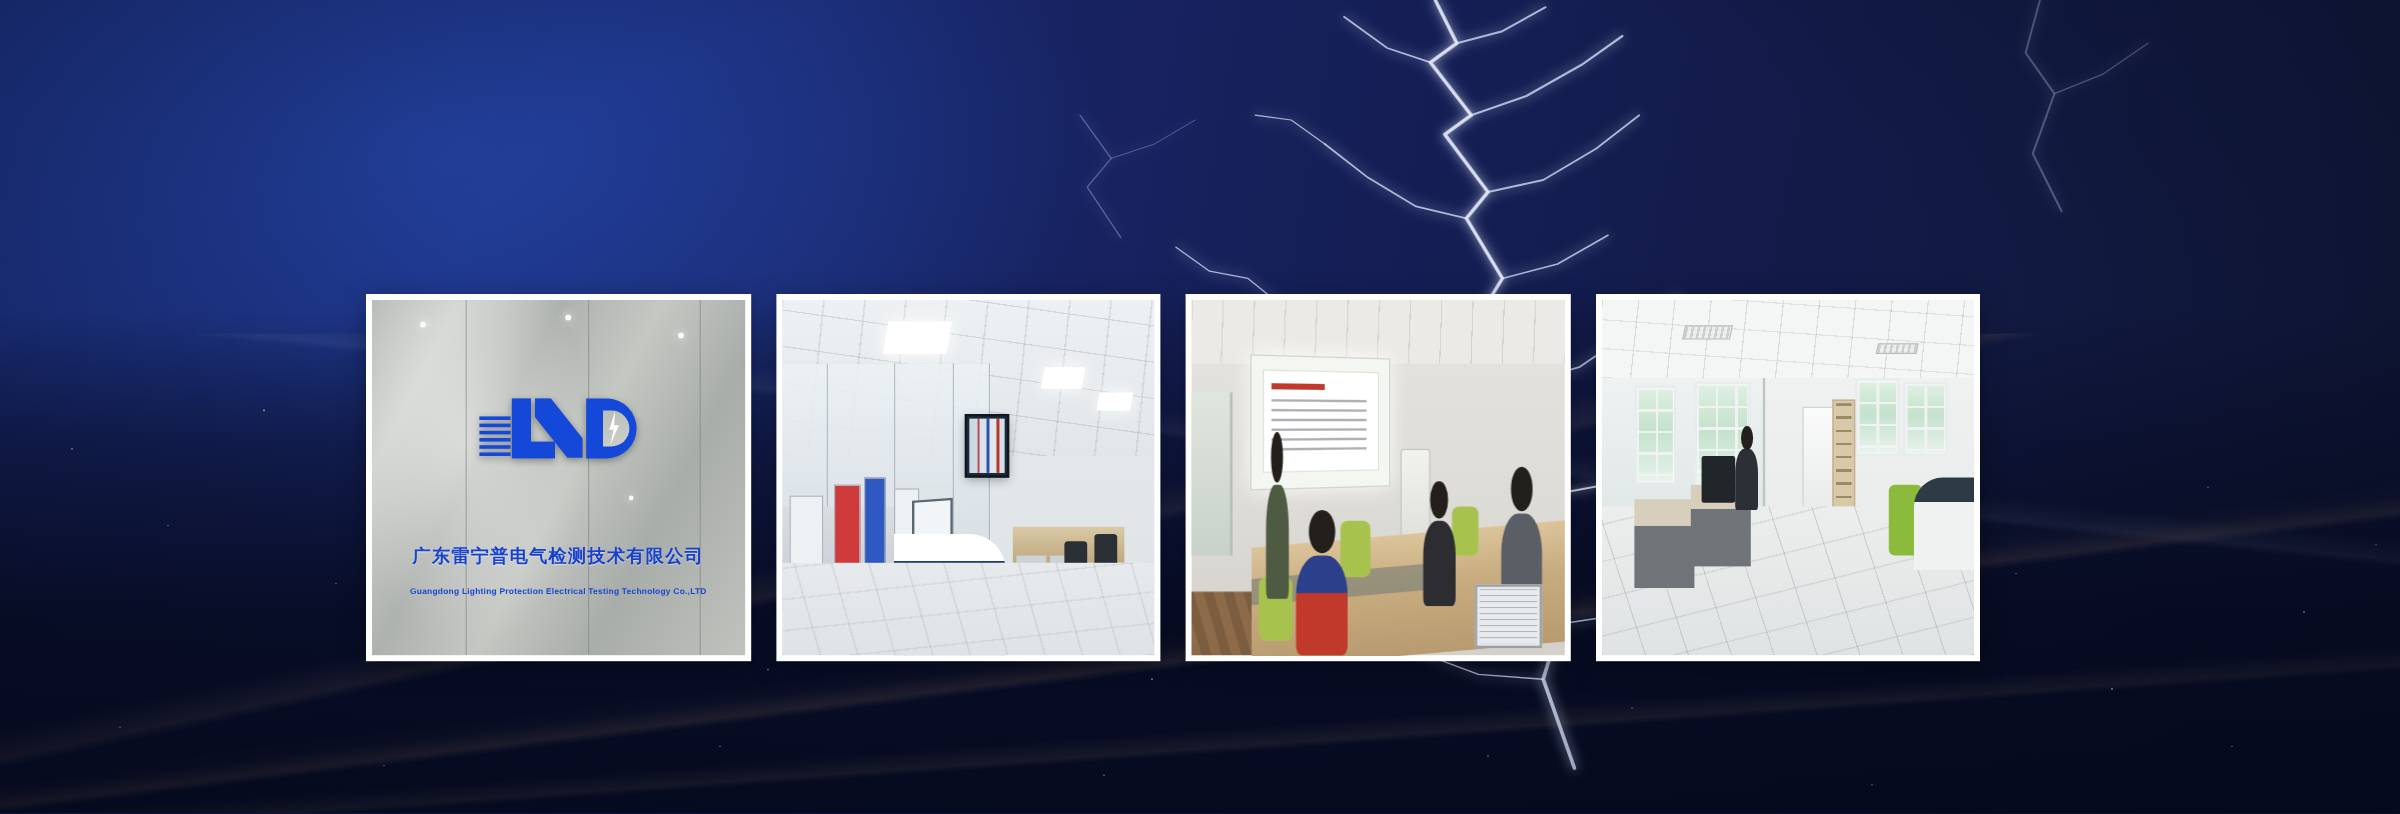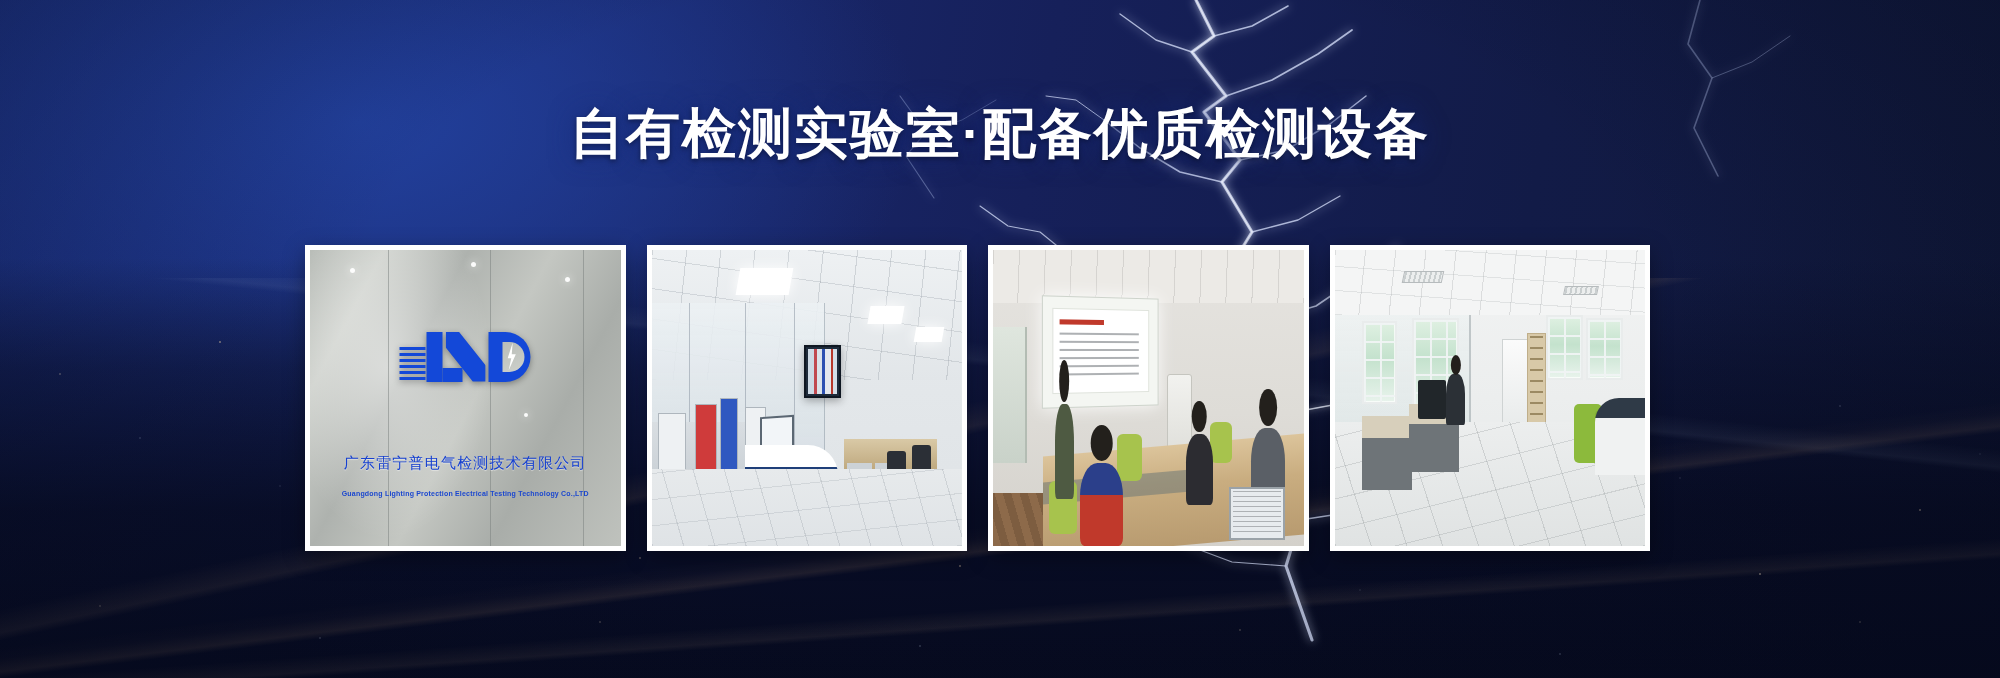--- a/index.html
+++ b/index.html
@@ -195,21 +195,21 @@
   .glyph-P .bolt {
     position: absolute; left: 17px; top: 11px;
     width: 12px; height: 28px; background: #ffffff;
     clip-path: polygon(58% 0, 16% 56%, 46% 56%, 24% 100%, 84% 42%, 50% 42%);
   }
 
   .sign-cn {
     position: absolute; left: 50%; top: 69%;
     transform: translateX(-50%);
     white-space: nowrap;
-    font-size: 15px; font-weight: 400; letter-spacing: 1.2px;
+    font-size: 15px; font-weight: 700; letter-spacing: 1.2px;
     color: #1640d0;
     text-shadow: 0 1px 1px rgba(255,255,255,.55);
   }
   .sign-en {
     position: absolute; left: 50%; top: 81%;
     transform: translateX(-50%);
     white-space: nowrap;
     font-size: 7px; font-weight: 700; letter-spacing: .2px;
     color: #1b47cf;
   }
@@ -502,21 +502,20 @@
       <path d="M1700 0 L1688 44 L1712 78 L1694 128 L1718 176" stroke-width="1.6"></path>
       <path d="M1712 78 L1752 62 L1790 36" stroke-width="1"></path>
       <path d="M900 96 L926 132 L906 156 L934 198" stroke-width="1.1"></path>
       <path d="M926 132 L962 120 L996 100" stroke-width=".8"></path>
     </g>
   </svg>
 
   <div class="bg-vignette"></div>
 
   <div class="headline-wrap">
-    <div class="headline">自有检测实验室·配备优质检测设备</div>
   </div>
 
   <div class="cards">
 
     <div class="card">
       <div class="photo p1">
         <div class="glow"></div>
         <div class="seam s1"></div>
         <div class="seam s2"></div>
         <div class="seam s3"></div>

